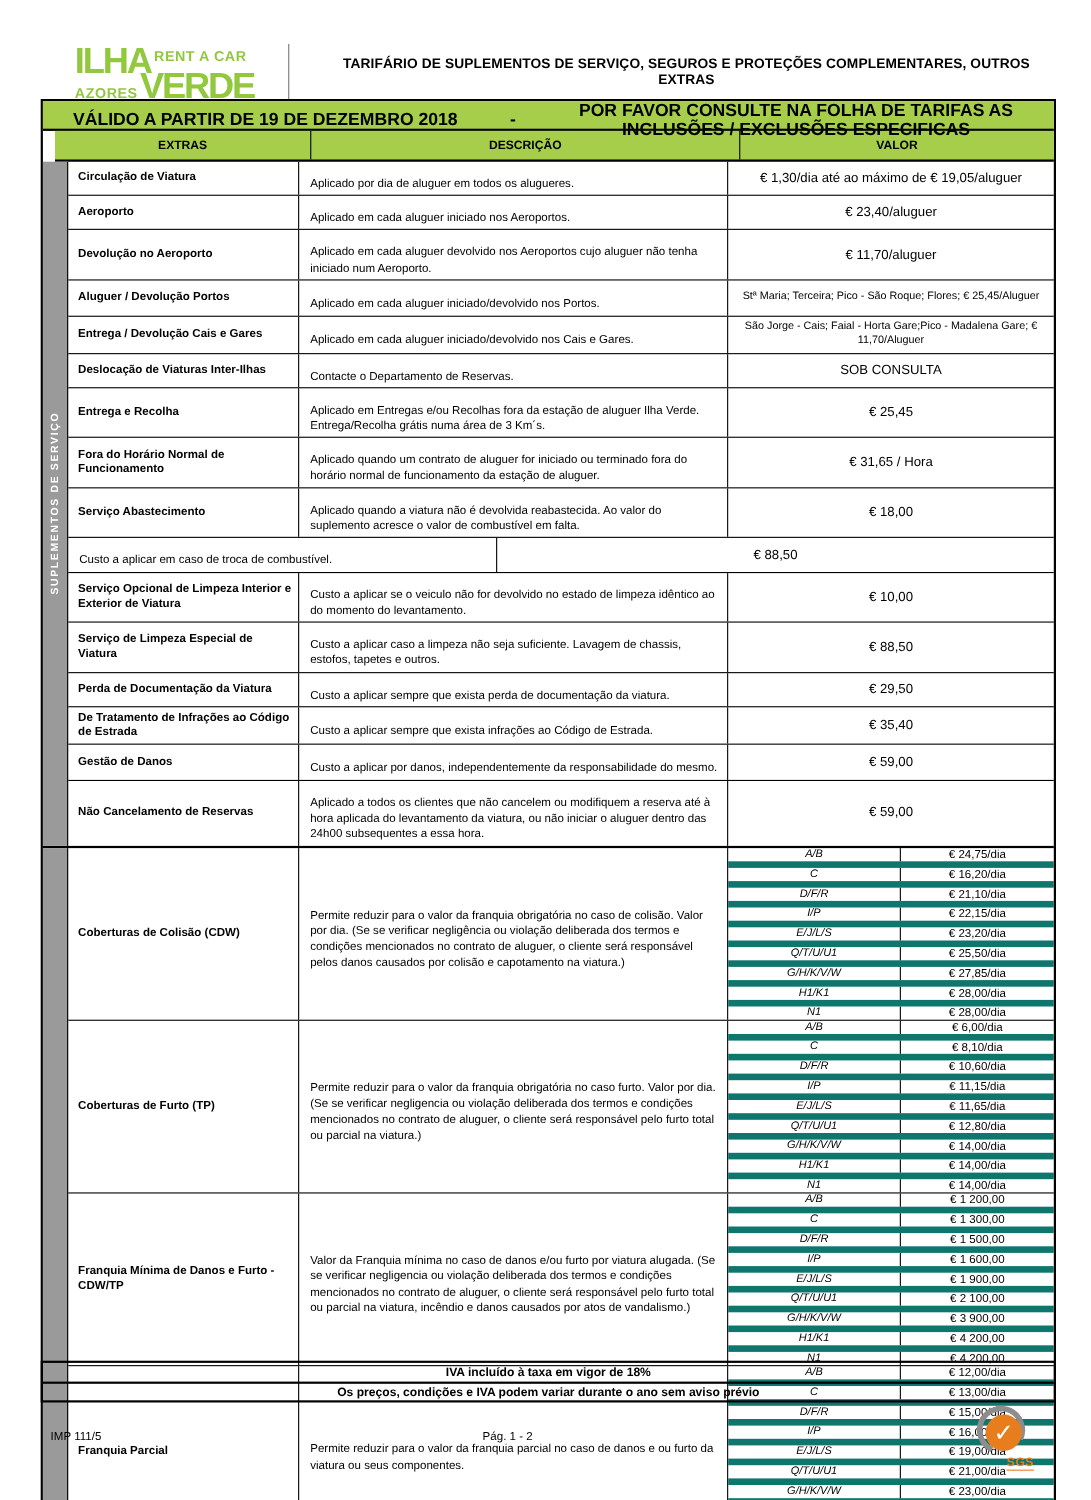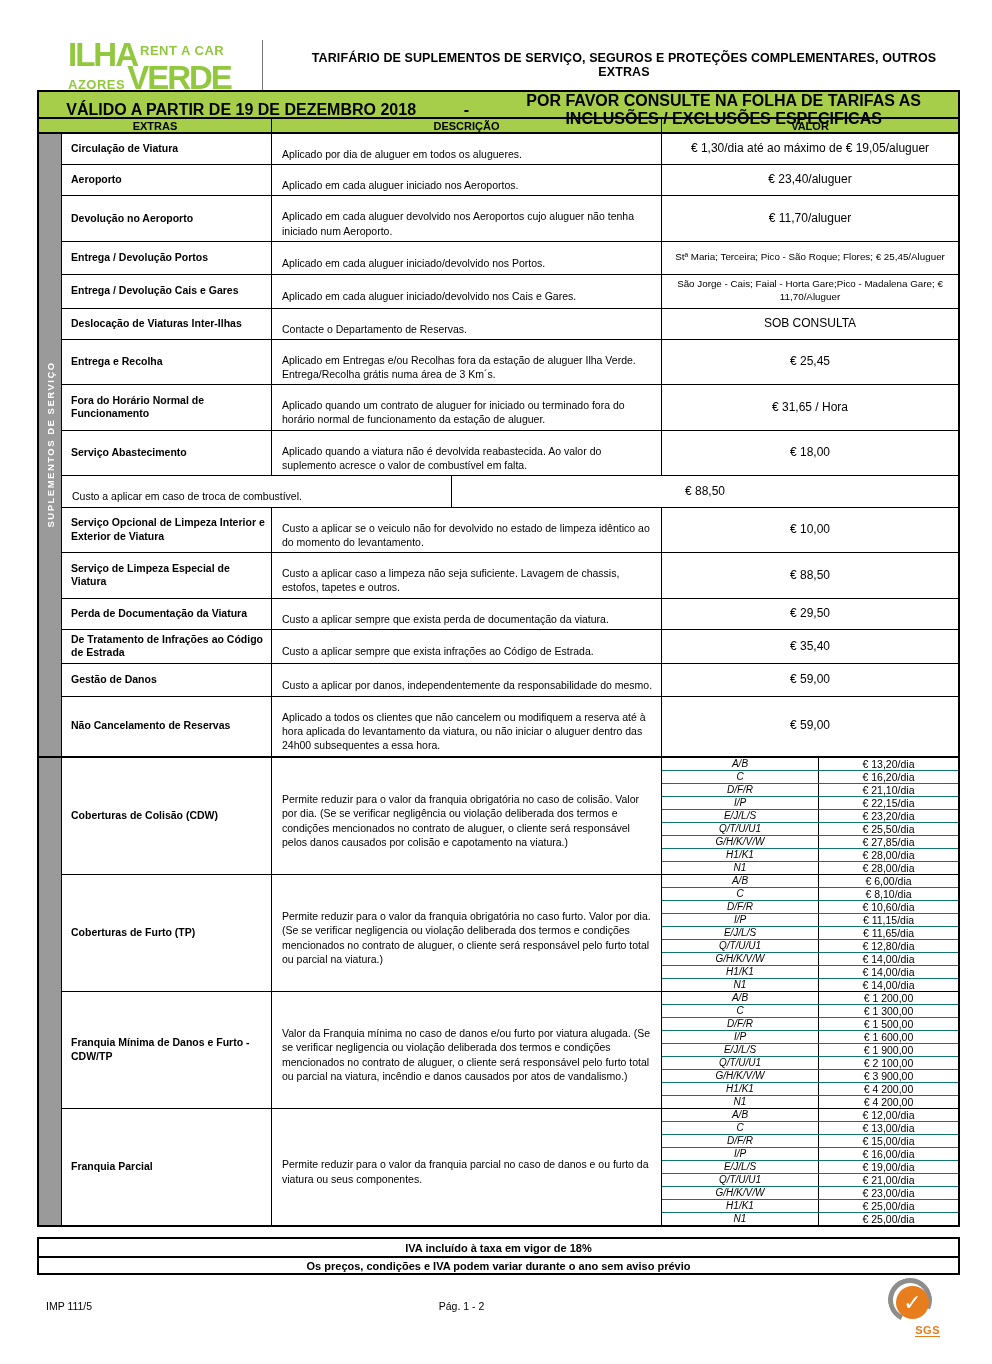--- a/index.html
+++ b/index.html
@@ -23,22 +23,22 @@
   .hdr-divider{position:absolute;left:262px;top:6px;width:1px;height:50px;background:#777;}
   .doc-title{position:absolute;left:288px;top:0;width:672px;height:62px;display:flex;align-items:center;justify-content:center;
     font-size:12.5px;font-weight:bold;text-align:center;letter-spacing:0.1px;}
 
   
   .sheet{position:absolute;left:37px;top:90px;width:923px;border:2px solid var(--line);}
   .banner{display:grid;grid-template-columns:44% 5% 51%;background:var(--green);
     border-bottom:2px solid var(--line);height:27px;align-items:center;
     font-weight:bold;font-size:16px;}
   .banner span{text-align:center;}
-  .colheads{display:flex;background:var(--green);border-bottom:2px solid var(--line);height:15px;
-    font-weight:bold;font-size:11px;}
+  .colheads{display:flex;background:var(--green);border-bottom:2px solid var(--line);height:28px;
+    font-weight:bold;font-size:11px;margin-left:11px;}
   .colheads .ch{display:flex;align-items:center;justify-content:center;}
   .ch-extras{width:233px;border-right:1px solid var(--line);}
   .ch-desc{width:390px;border-right:1px solid var(--line);}
   .ch-valor{flex:1;}
 
   
   .band{display:flex;}
   .band + .band{border-top:2px solid var(--line);}
   .strip{width:23px;background:var(--gray);border-right:1.5px solid var(--line);position:relative;flex-shrink:0;}
   .strip .vlabel{position:absolute;top:0;left:0;width:100%;height:100%;
@@ -56,21 +56,21 @@
     font-size:10.5px;line-height:1.35;}
   .c-val{flex:1;justify-content:center;text-align:center;font-size:12px;padding:2px 4px;line-height:1.3;}
   .c-val.small{font-size:9.8px;}
 
   
   .cov{display:flex;border-bottom:1px solid var(--line);}
   .cov:last-child{border-bottom:none;}
   .cov .c-name{align-items:center;}
   .cov .c-desc{align-items:center;}
   .cov-grid{flex:1;display:flex;flex-direction:column;}
-  .cov-sub{display:flex;flex:1;border-bottom:1px solid #0f766e;}
+  .cov-sub{display:flex;flex:1;border-bottom:6px solid #0f766e;}
   .cov-sub:last-child{border-bottom:none;}
   .cov-group{width:157px;border-right:1.5px solid var(--line);display:flex;align-items:center;justify-content:center;
     font-style:italic;font-size:10px;}
   .cov-price{flex:1;display:flex;align-items:center;justify-content:center;font-size:10.5px;}
 
   
   .footbars{position:absolute;left:37px;width:923px;border:2px solid var(--line);}
   .fbar{height:17px;display:flex;align-items:center;justify-content:center;
     font-weight:bold;font-size:11px;}
   .fbar + .fbar{border-top:2px solid var(--line);}
@@ -137,21 +137,21 @@
             <div class="cell c-name">Aeroporto</div>
             <div class="cell c-desc">Aplicado em cada aluguer iniciado nos Aeroportos.</div>
             <div class="cell c-val">€ 23,40/aluguer</div>
           </div>
           <div class="sup-row" style="min-height: 34px;">
             <div class="cell c-name">Devolução no Aeroporto</div>
             <div class="cell c-desc">Aplicado em cada aluguer devolvido nos Aeroportos cujo aluguer não tenha iniciado num Aeroporto.</div>
             <div class="cell c-val">€ 11,70/aluguer</div>
           </div>
           <div class="sup-row" style="min-height: 33px;">
-            <div class="cell c-name">Entrega / Devolução Portos</div>
+            <div class="cell c-name">Aluguer / Devolução Portos</div>
             <div class="cell c-desc">Aplicado em cada aluguer iniciado/devolvido nos Portos.</div>
             <div class="cell c-val small">Stª Maria; Terceira; Pico - São Roque; Flores;  € 25,45/Aluguer</div>
           </div>
           <div class="sup-row" style="min-height: 34px;">
             <div class="cell c-name">Entrega / Devolução Cais e Gares</div>
             <div class="cell c-desc">Aplicado em cada aluguer iniciado/devolvido nos Cais e Gares.</div>
             <div class="cell c-val small">São Jorge - Cais;  Faial - Horta Gare;Pico - Madalena Gare;  € 11,70/Aluguer</div>
           </div>
           <div class="sup-row" style="min-height: 28px;">
             <div class="cell c-name">Deslocação de Viaturas Inter-Ilhas</div>
@@ -212,21 +212,21 @@
 
     <div class="band">
       <div class="strip"></div>
       <div class="rows">
           <div class="cov">
             <div class="cell c-name">Coberturas de Colisão (CDW)</div>
             <div class="cell c-desc">Permite reduzir para o valor da franquia obrigatória no caso de colisão. Valor por dia. (Se se verificar negligência ou violação deliberada dos termos e condições mencionados no contrato de aluguer, o cliente será responsável pelos danos causados por colisão e capotamento na viatura.)</div>
             <div class="cov-grid">
               <div class="cov-sub" style="height: 15px;">
                 <div class="cov-group">A/B</div>
-                <div class="cov-price">€ 13,20/dia</div>
+                <div class="cov-price">€ 24,75/dia</div>
               </div>
               <div class="cov-sub" style="height: 15px;">
                 <div class="cov-group">C</div>
                 <div class="cov-price">€ 16,20/dia</div>
               </div>
               <div class="cov-sub" style="height: 15px;">
                 <div class="cov-group">D/F/R</div>
                 <div class="cov-price">€ 21,10/dia</div>
               </div>
               <div class="cov-sub" style="height: 15px;">

